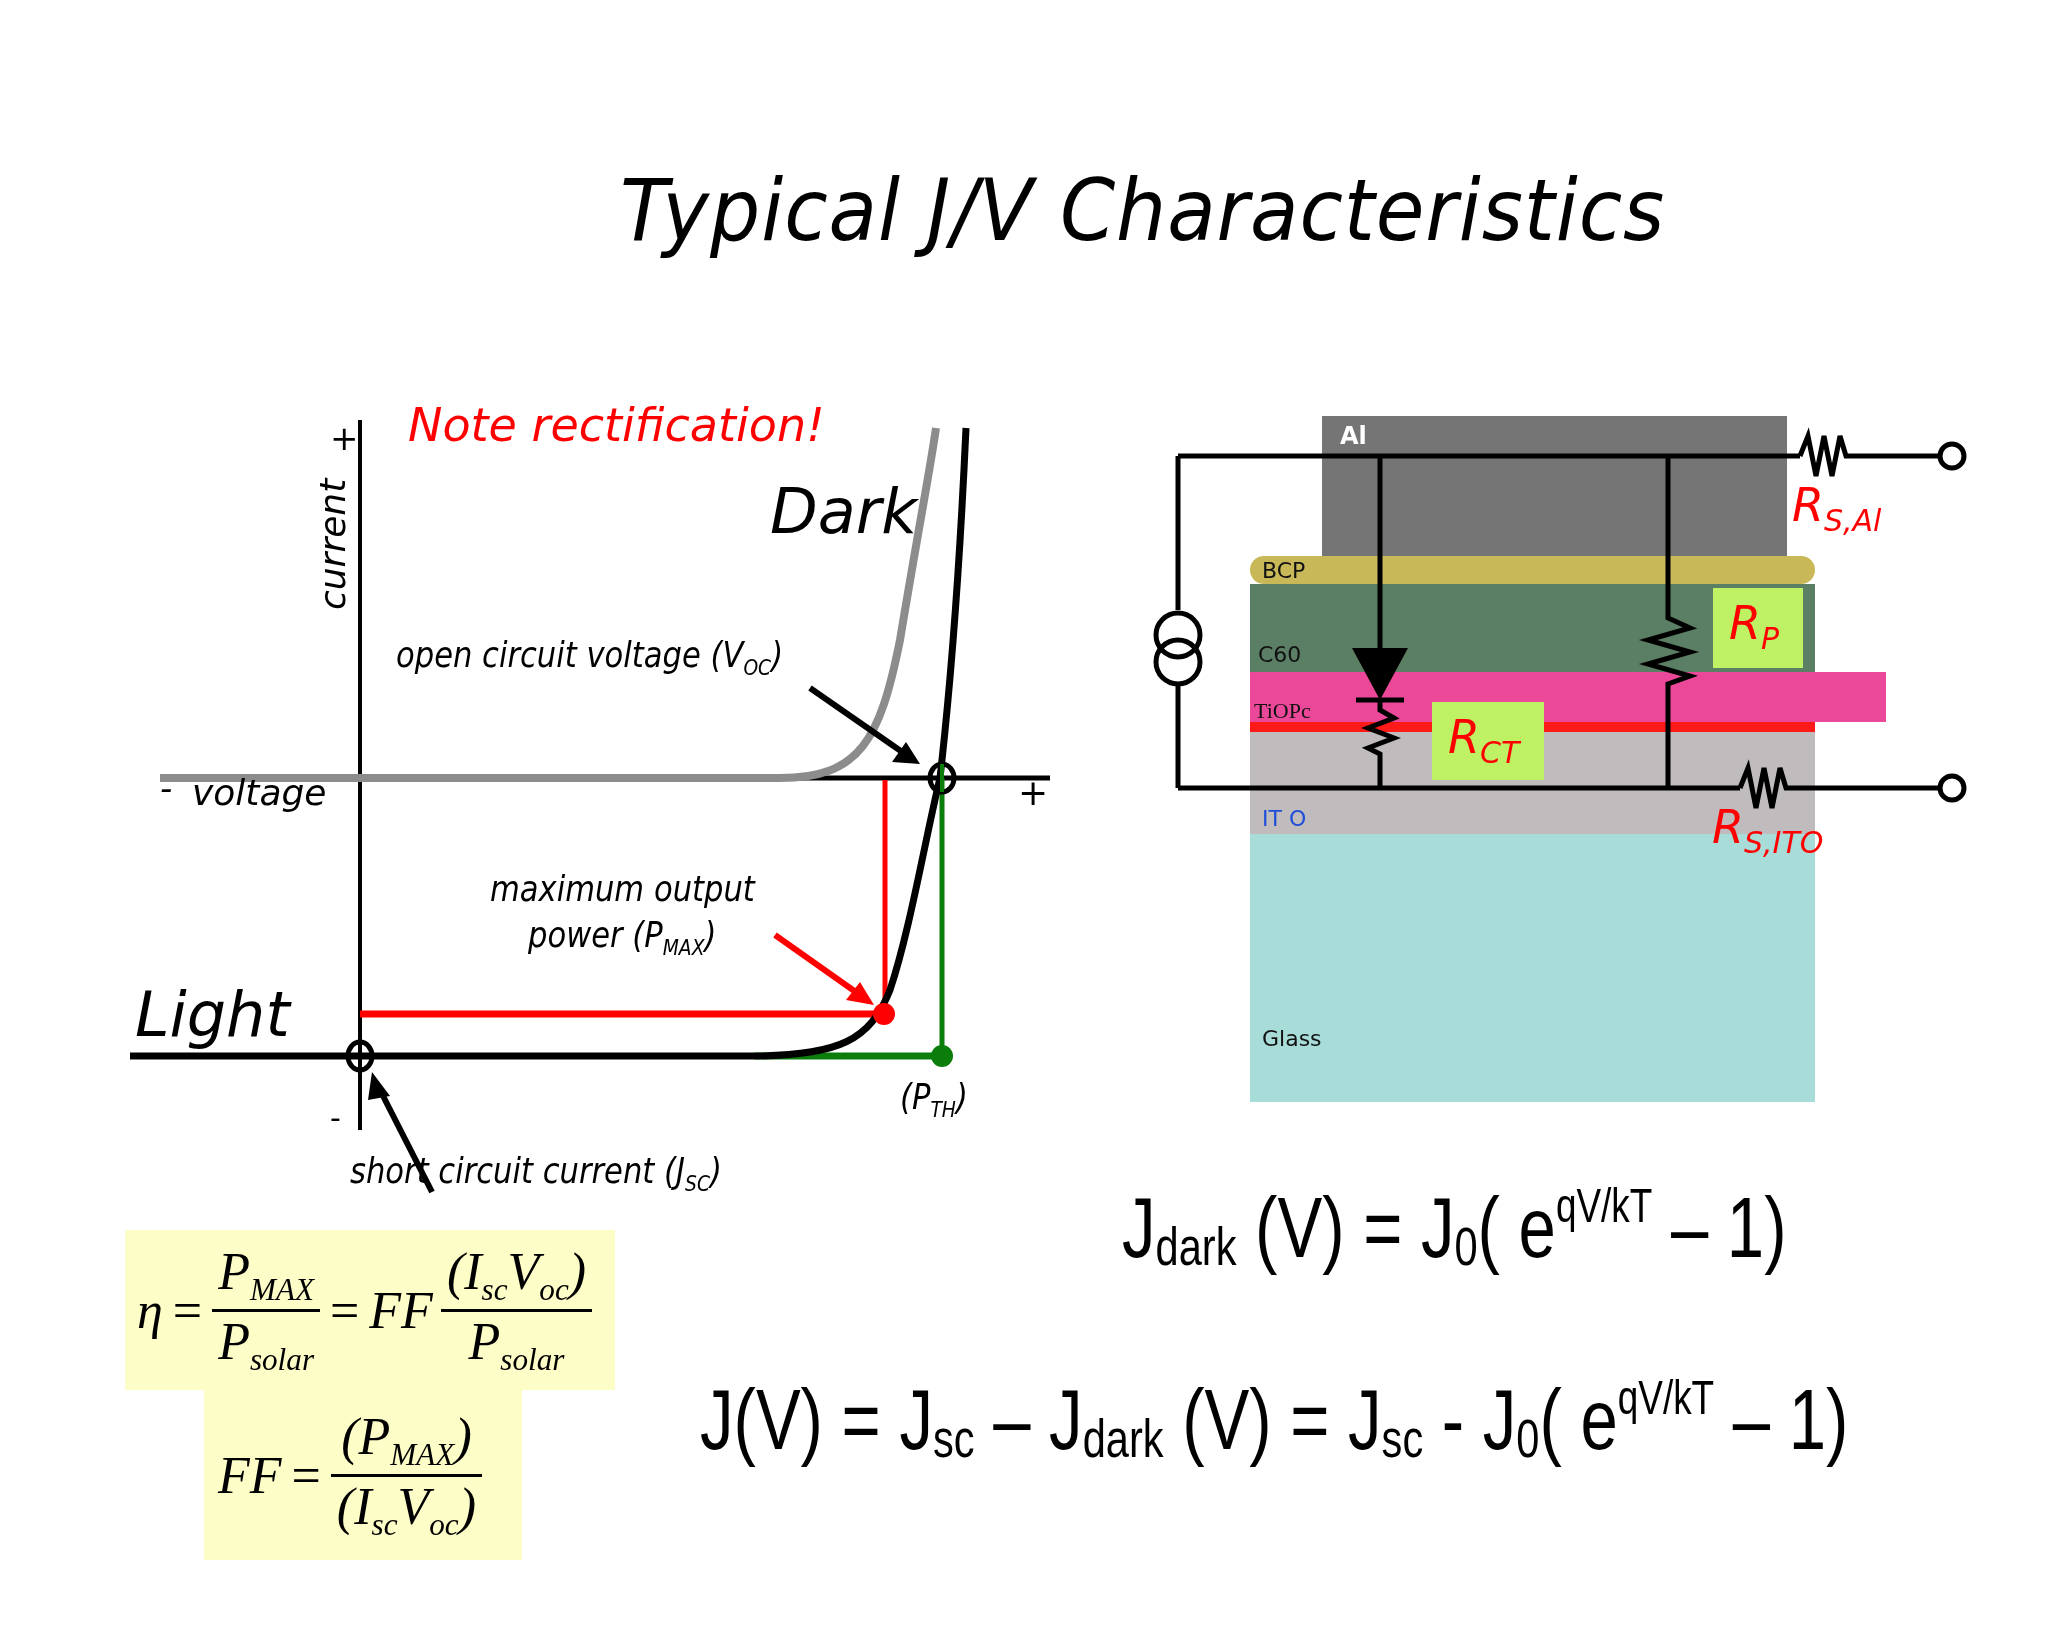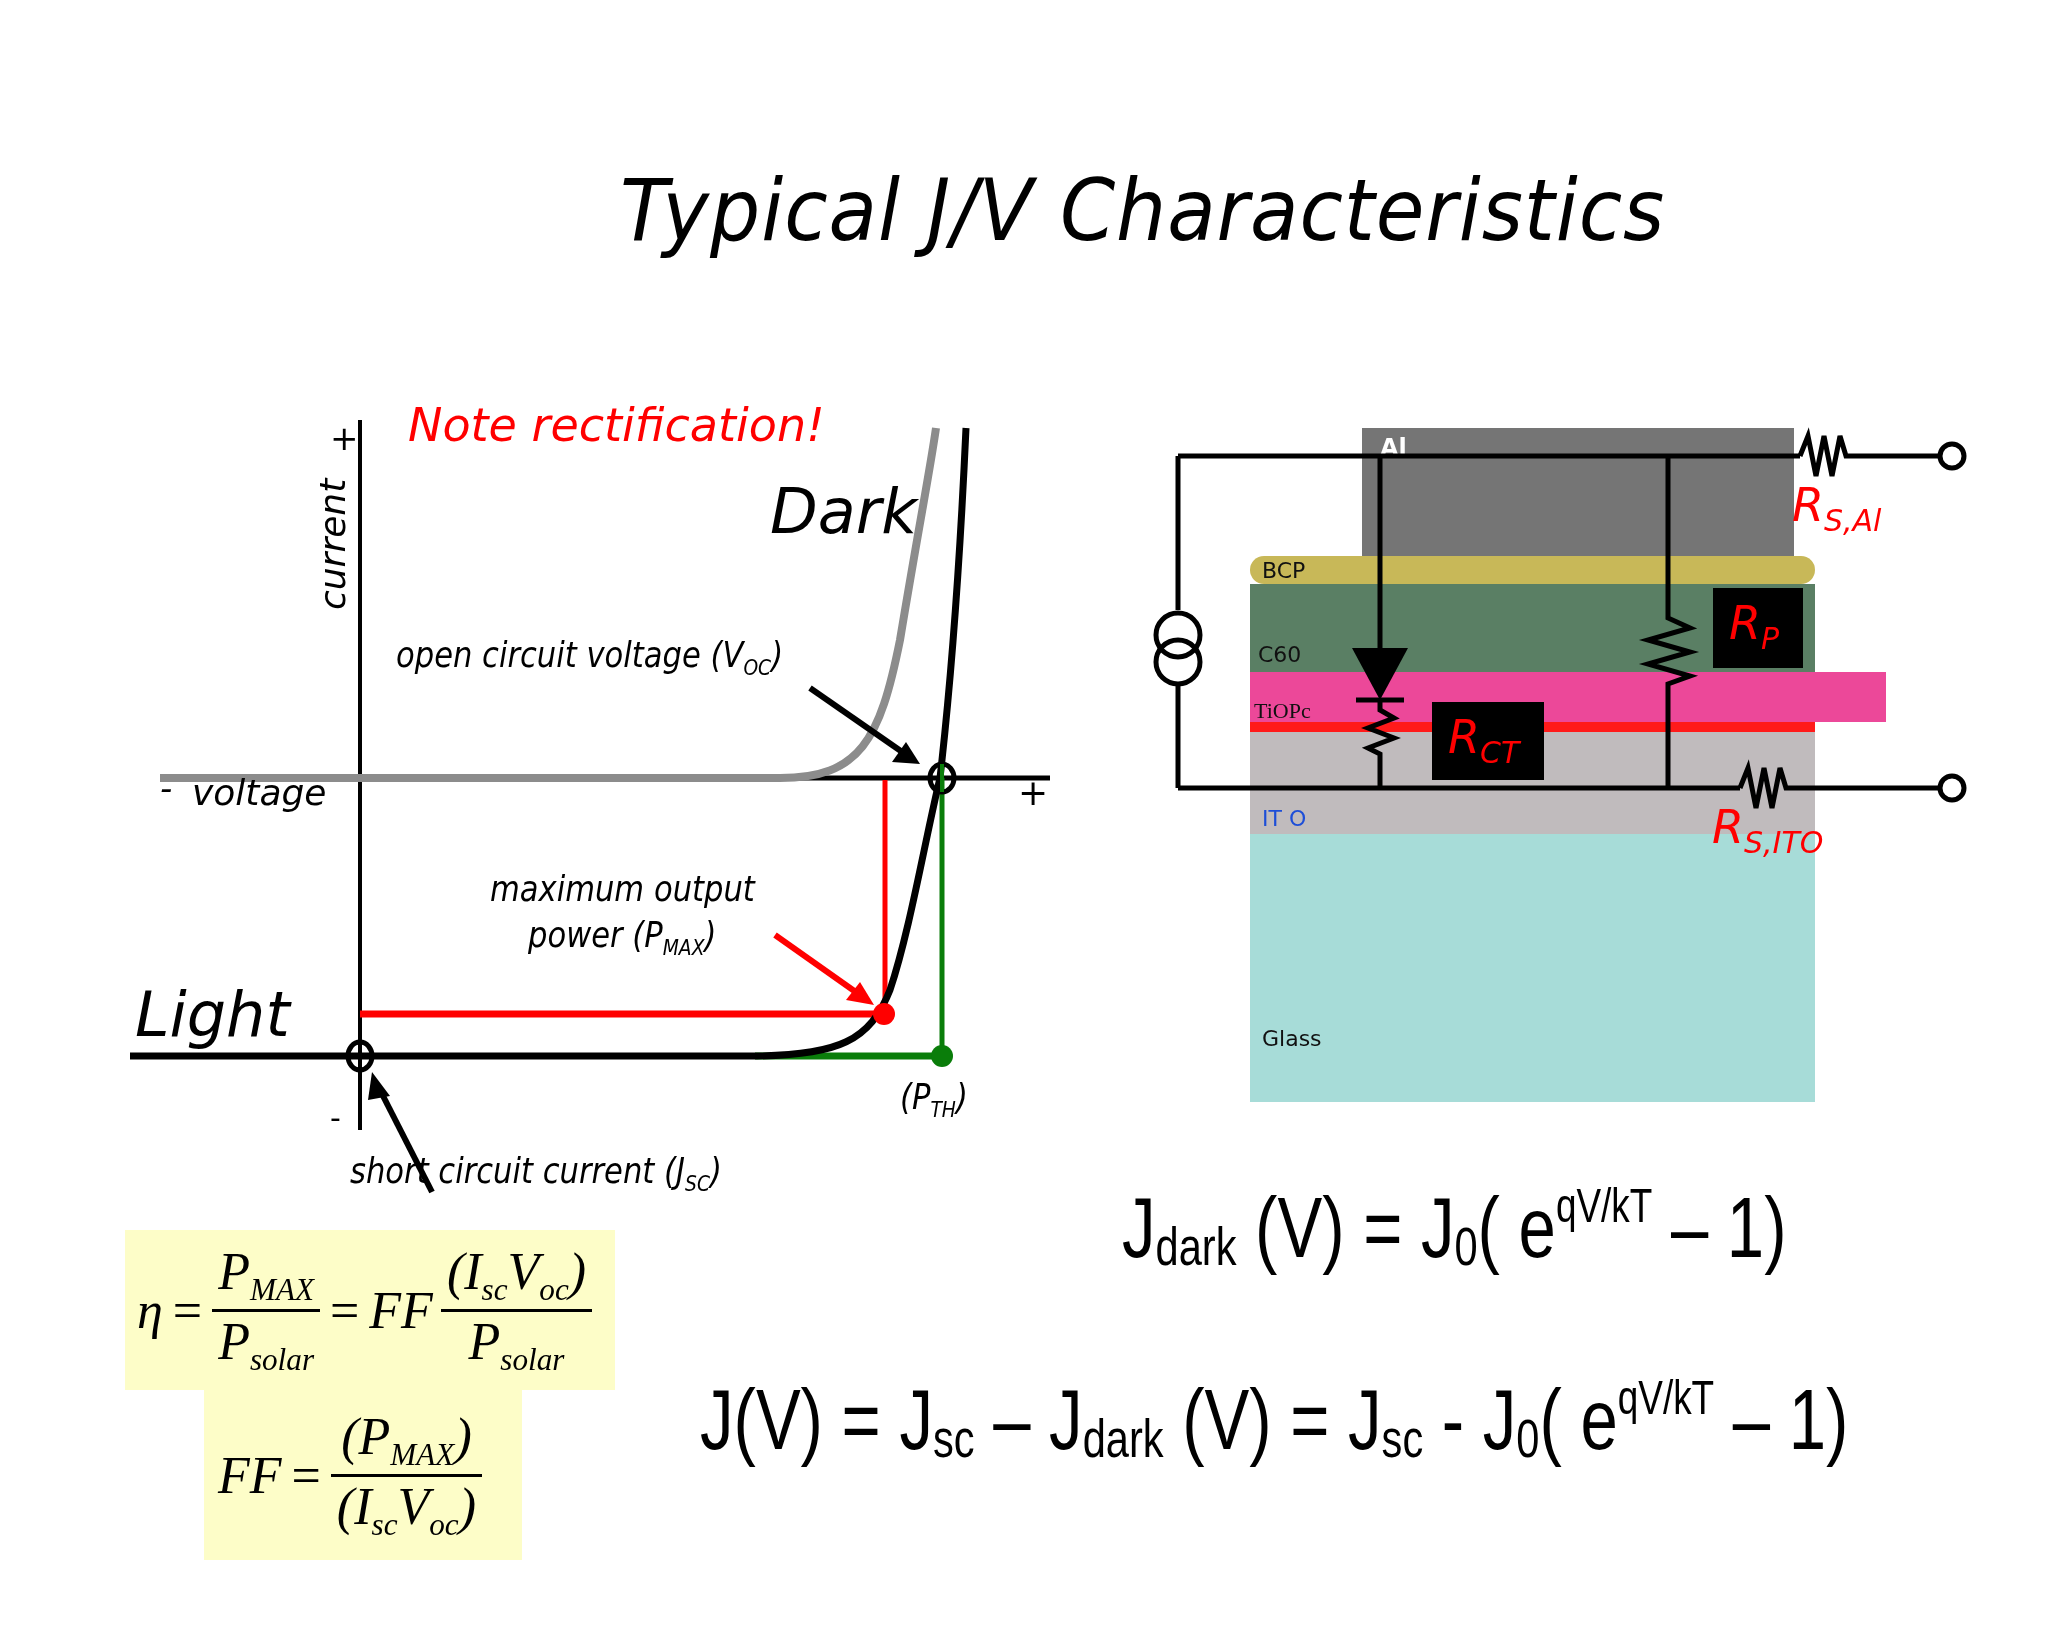--- a/index.html
+++ b/index.html
@@ -16,21 +16,21 @@
   .eq { font-family:"Liberation Sans", sans-serif; color:#000; white-space:nowrap;
         transform:scaleX(0.78); transform-origin:left top; }
   .eq sub { font-size:0.62em; vertical-align:-0.15em; }
   .eq sup { font-size:0.55em; vertical-align:0.75em; }
   .formula-box { background:#fdfdc8; }
   .serif { font-family:"Liberation Serif", serif; font-style:italic; color:#000; }
   .frac { display:inline-flex; flex-direction:column; align-items:center; vertical-align:middle; }
   .frac .num, .frac .den { padding:0 6px; }
   .frac .bar { height:3px; background:#000; align-self:stretch; }
   .serif sub { font-size:0.6em; }
-  .rlabel { background:#000000;font-style:italic; }
+  .rlabel { background:#bef264;font-style:italic; }
 </style>
 </head>
 <body>
 
 <div class="abs title">Typical J/V Characteristics</div>
 
 <svg class="abs" style="left:0;top:0" width="1100" height="1230">
 
   <line x1="360" y1="420" x2="360" y2="1130" stroke="#000" stroke-width="4"></line>
   <line x1="160" y1="778" x2="1050" y2="778" stroke="#000" stroke-width="5"></line>
@@ -77,21 +77,21 @@
 <div class="abs it lbl cond" style="left:528px;top:914px;">
   <span>power (P</span><sub style="font-size:22px">MAX</sub><span>)</span>
 </div>
 <div class="abs it lbl cond" style="left:900px;top:1076px;">
   <span>(P</span><sub style="font-size:22px">TH</sub><span>)</span>
 </div>
 <div class="abs it lbl cond" style="left:350px;top:1150px;">
   <span>short circuit current (J</span><sub style="font-size:22px">SC</sub><span>)</span>
 </div>
 
-<div class="abs" style="left:1322px;top:428px;width:432px;height:150px;background:#757575;margin-left:40px;">
+<div class="abs" style="left:1322px;top:416px;width:465px;height:150px;background:#757575;">
   <span class="abs" style="left:18px;top:6px;font-size:24px;color:#fff;font-weight:bold;font-family:'DejaVu Sans',sans-serif;">Al</span>
 </div>
 <div class="abs" style="left:1250px;top:556px;width:565px;height:28px;background:#c8b858;border-radius:14px;">
   <span class="abs" style="left:12px;top:2px;font-size:22px;color:#111;">BCP</span>
 </div>
 <div class="abs" style="left:1250px;top:584px;width:565px;height:88px;background:#5a7f64;">
   <span class="abs" style="left:8px;top:58px;font-size:22px;color:#111;">C60</span>
 </div>
 <div class="abs" style="left:1250px;top:672px;width:636px;height:50px;background:#ec4899;font-family:Liberation Serif, serif;">
   <span class="abs" style="left:4px;top:26px;font-size:22px;color:#111;">TiOPc</span>

